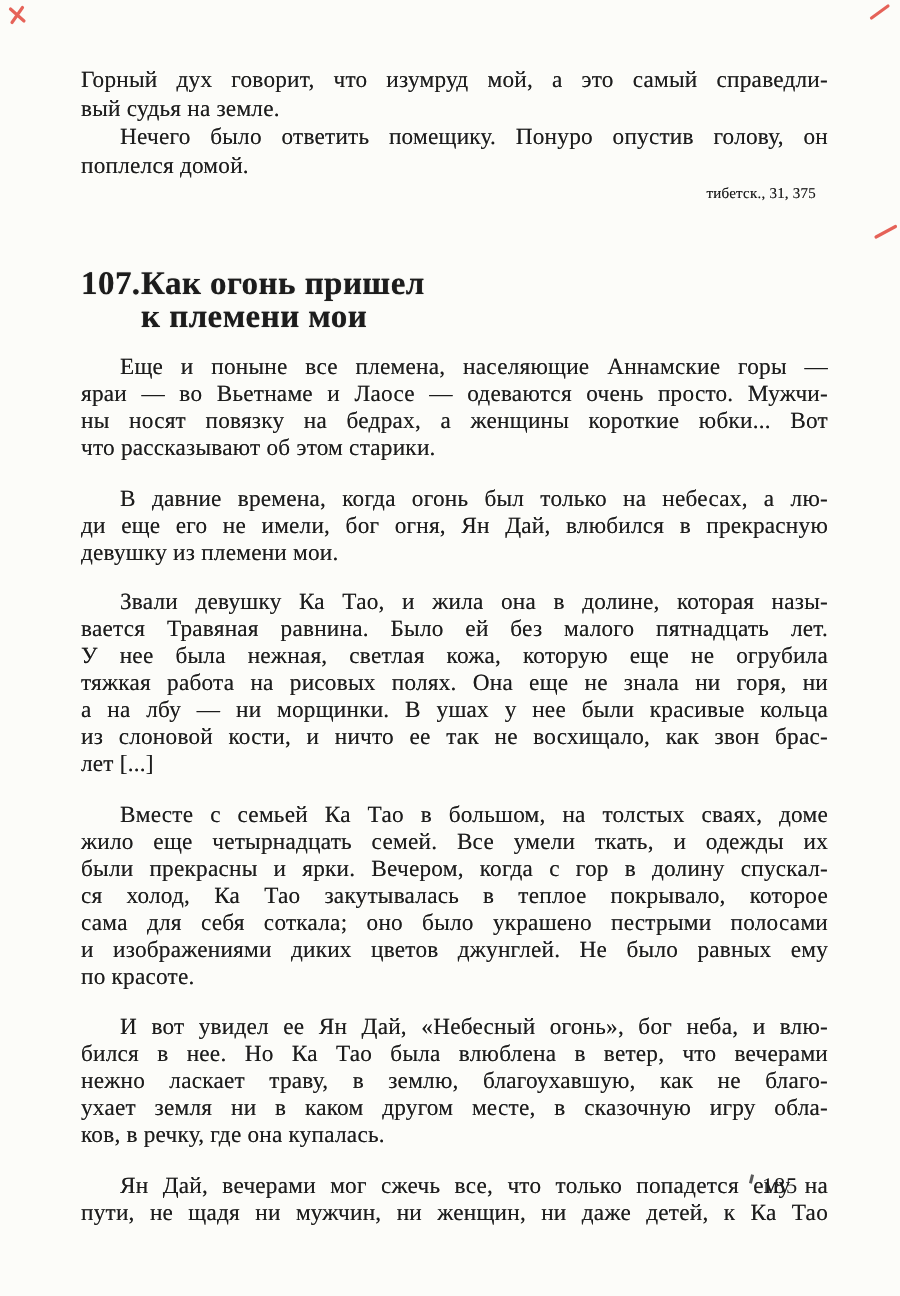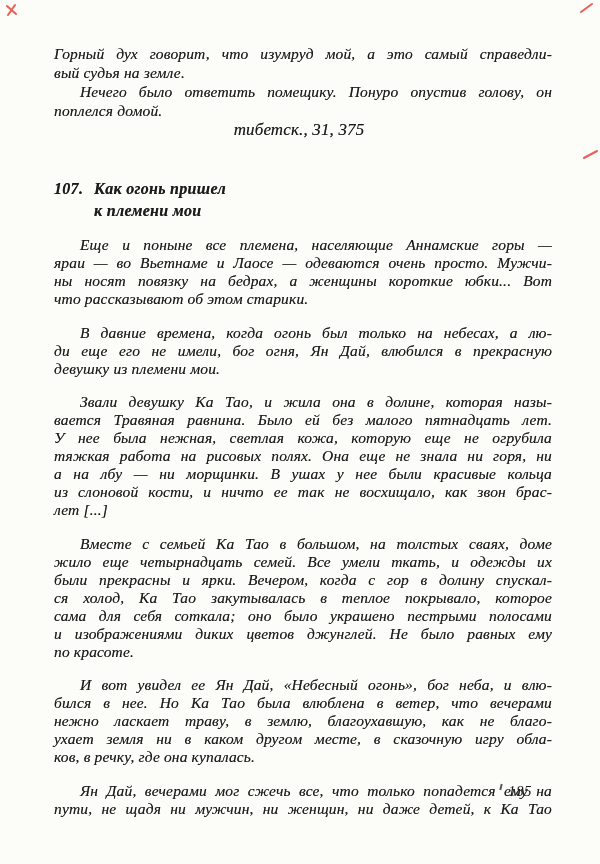--- a/index.html
+++ b/index.html
@@ -7,50 +7,49 @@
     width: 600px; height: 864px;
     overflow: hidden;
     background: #fcfcf9;
   }
   .page {
     position: relative;
     width: 592px; height: 864px;
     font-family: "Liberation Serif", "DejaVu Serif", serif;
     color: var(--ink, #1c1c1c);
     background: var(--paper, #fcfcf9);
-    font-style: italic;
   }
   .text-col {
     position: absolute;
     left: 54px; top: 44px;
     width: 498px;
   }
   .ending { font-size: 15.5px; line-height: 19px; letter-spacing: 0.15px; }
   .paras  { font-size: 15.5px; line-height: 18px; letter-spacing: 0.15px; margin-top: 15px; }
   .jline {
     text-align: justify;
     text-align-last: justify;
     white-space: normal;
     text-shadow: 0 0 0.4px rgba(20,20,20,0.6);
   }
   .jline.last { text-align-last: left; }
   .jline.ind  { text-indent: 26px; }
   .attribution {
-    text-align: center;
+    text-align: right;
     padding-right: 8px;
-    font-size: 17px;
+    font-size: 10px;
     line-height: 19px;
     text-shadow: 0 0 0.4px rgba(20,20,20,0.6);
   }
   .heading {
     margin-top: 39px;
     display: grid;
     grid-template-columns: 40px 1fr;
     font-weight: bold;
-    font-size: 16px;
+    font-size: 22px;
     line-height: 21.5px;
     letter-spacing: 0.3px;
     text-shadow: 0 0 0.5px rgba(20,20,20,0.7);
   }
   .heading .num { grid-column: 1; }
   .heading .title { grid-column: 2; }
   .heading .tline { display: block; }
   .para { margin: 0; }
   .pageno-wrap {
     position: absolute;

